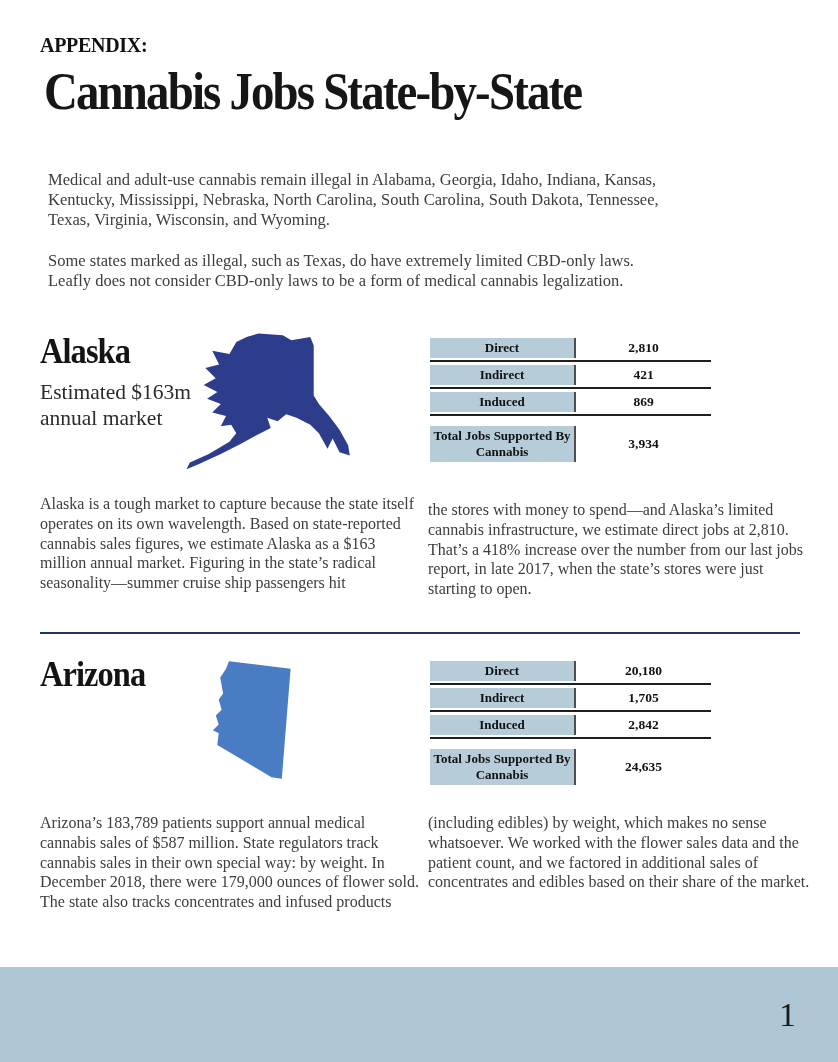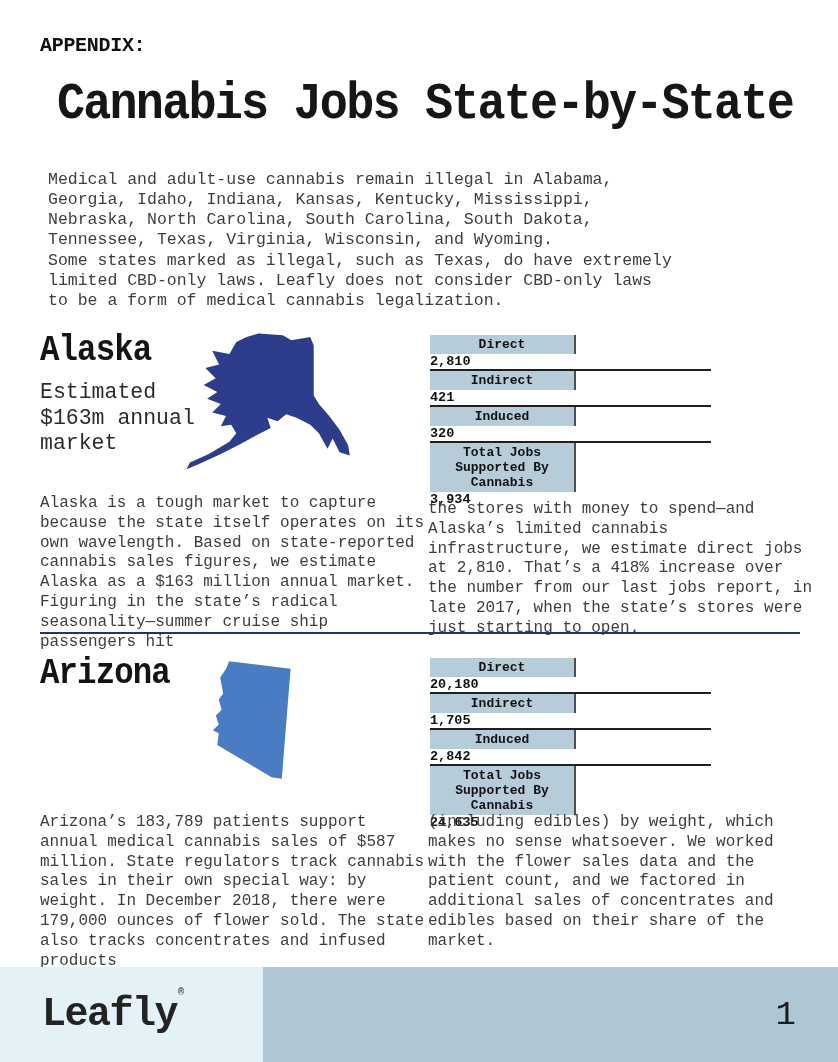--- a/index.html
+++ b/index.html
@@ -1,52 +1,52 @@
 <!DOCTYPE html>
 <html><head>
 <meta charset="utf-8">
 <style>
   html,body { margin:0; padding:0; background:#ffffff; }
   .page {
     position:relative;
     width:838px; height:1062px;
     background:#ffffff;
-    font-family:Liberation Mono, monospace;
+    font-family:Liberation Serif, serif;
     overflow:hidden;
   }
   .abs { position:absolute; }
   .cond { display:inline-block; transform:scaleX(.9); transform-origin:0 50%; white-space:nowrap; }
 
   .appendix {
     left:40px; top:34px;
     font-size:20px; font-weight:800; letter-spacing:-.3px; color:#111;
   }
   .title {
-    left:40px; top:58px; margin:17px;
+    left:40px; top:58px; margin:4px;
     font-size:52px; font-weight:800; letter-spacing:-2px; color:#161616;
   }
   .intro {
     left:40px; width:632px; margin:8px;
     font-size:16.5px; line-height:20px; color:#3d3d3d;
   }
   .state-name {
     left:40px; margin:0;
     font-size:36px; font-weight:800; letter-spacing:-1px; color:#141414;
   }
   .subtitle {
     left:40px;
     font-size:21.5px; line-height:25.5px; color:#2b2b2b;
   }
   .body-col {
     width:385px;
     font-size:16px; line-height:19.8px; color:#3d3d3d;
   }
 
   .jobs-table { width:281px; }
-  .jt-row { display:flex; align-items:flex-start;flex-direction:column; }
+  .jt-row { display:flex; align-items:center; }
   .jt-row.bordered { border-bottom:2px solid #1f1f1f; }
   .jt-label {
     width:146px; box-sizing:border-box;
     background:#b7ccd9;
     border-right:2px solid #4e4e4e;
     display:flex; align-items:center; justify-content:center;
     text-align:center;
     font-size:13px; font-weight:bold; color:#111;
     padding:2px 3px;
   }
@@ -112,21 +112,21 @@
     <div class="jt-row small bordered">
       <div class="jt-label">Direct</div>
       <div class="jt-value">2,810</div>
     </div>
     <div class="jt-row small bordered">
       <div class="jt-label">Indirect</div>
       <div class="jt-value">421</div>
     </div>
     <div class="jt-row small bordered">
       <div class="jt-label">Induced</div>
-      <div class="jt-value">320</div>
+      <div class="jt-value">869</div>
     </div>
     <div class="jt-row tall">
       <div class="jt-label">Total Jobs Supported By Cannabis</div>
       <div class="jt-value">3,934</div>
     </div>
   </div>
 
   <div class="abs body-col" style="left:40px; top:494px;">Alaska is a tough market to capture because the state itself operates on its own wavelength. Based on state-reported cannabis sales figures, we estimate Alaska as a $163 million annual market. Figuring in the state’s radical seasonality—summer cruise ship passengers hit</div>
   <div class="abs body-col" style="left:428px; top:494px;margin-top:6px;">the stores with money to spend—and Alaska’s limited cannabis infrastructure, we estimate direct jobs at 2,810. That’s a 418% increase over the number from our last jobs report, in late 2017, when the state’s stores were just starting to open.</div>
 
@@ -154,21 +154,18 @@
     <div class="jt-row tall">
       <div class="jt-label">Total Jobs Supported By Cannabis</div>
       <div class="jt-value">24,635</div>
     </div>
   </div>
 
   <div class="abs body-col" style="left:40px; top:813px;">Arizona’s 183,789 patients support annual medical cannabis sales of $587 million. State regulators track cannabis sales in their own special way: by weight. In December 2018, there were 179,000 ounces of flower sold. The state also tracks concentrates and infused products</div>
   <div class="abs body-col" style="left:428px; top:813px;">(including edibles) by weight, which makes no sense whatsoever. We worked with the flower sales data and the patient count, and we factored in additional sales of concentrates and edibles based on their share of the market.</div>
 
   <div class="abs footer">
-    <div class="footer-left">
-      <div class="logo"><span>Leafly</span><sup>®</sup></div>
-    </div>
     <div class="footer-right">
       <div class="page-number">1</div>
     </div>
   </div>
 
 </div>
 
 </body></html>

